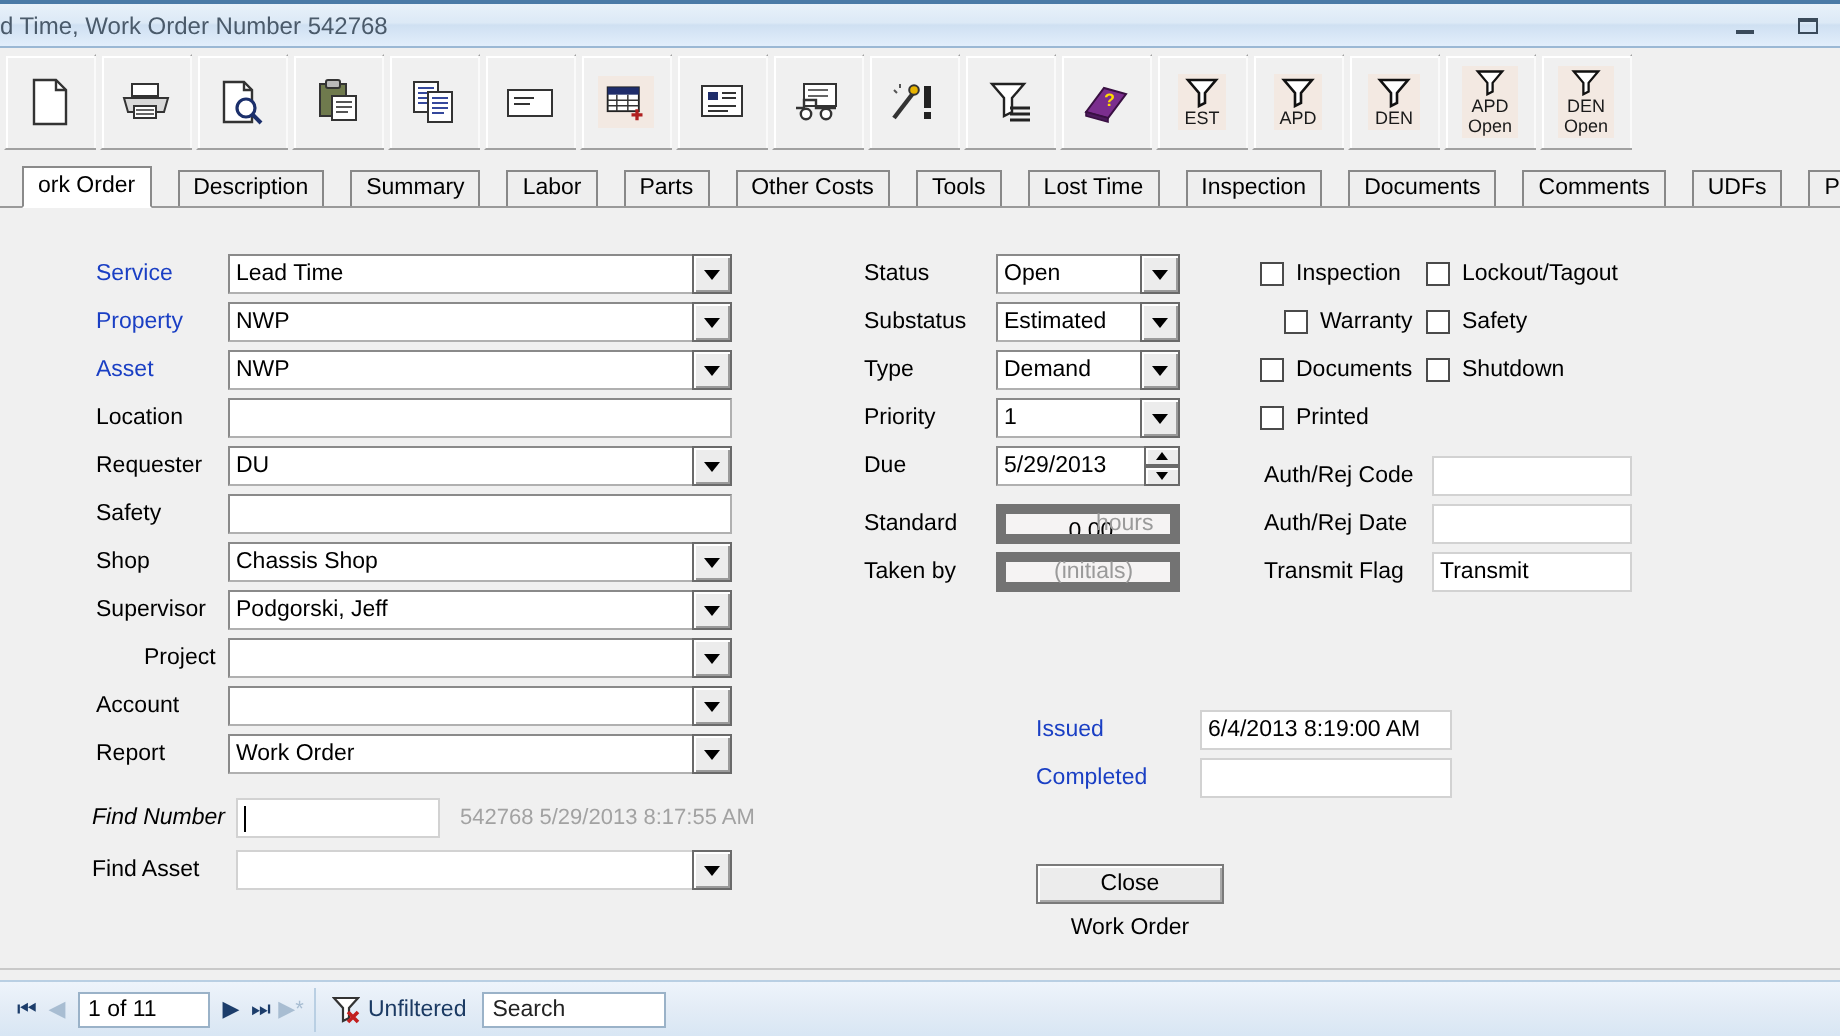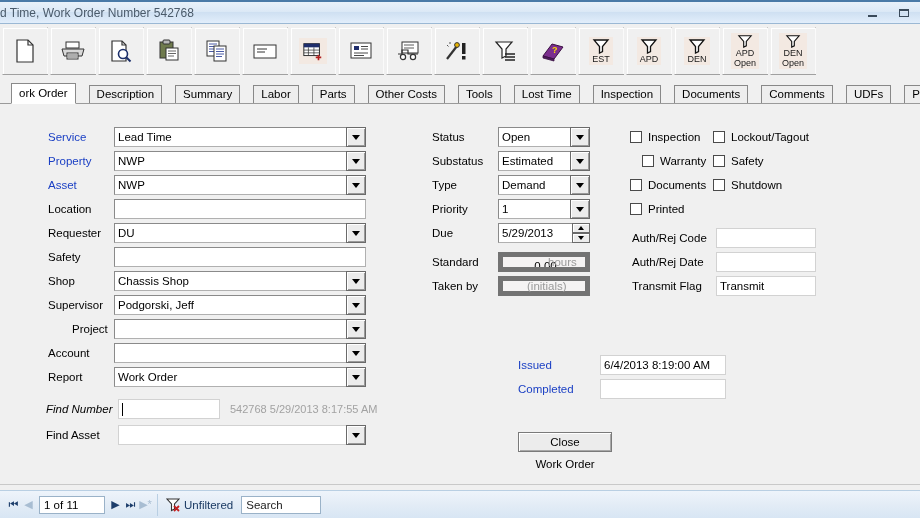--- a/index.html
+++ b/index.html
@@ -233,21 +233,21 @@
     background: #ffffff; border: 1px solid #9ab2c8;
     font-size: 11.5px; color: #000; line-height: 16px;
     padding-left: 4px; margin: 0 3px;
   }
   .filt {
     display: flex; align-items: center; gap: 4px;
     font-size: 11.5px; color: #1b3a63;
     padding: 0 8px; cursor: default;
   }
   .searchbox {
-    width: 80px; height: 18px;
+    width: 92px; height: 18px;
     background: #ffffff; border: 1px solid #9ab2c8;
     font-size: 11.5px; color: #222; line-height: 16px;
     padding-left: 4px;
   }
 </style>
 </head>
 <body>
 
 <div id="app">
 

